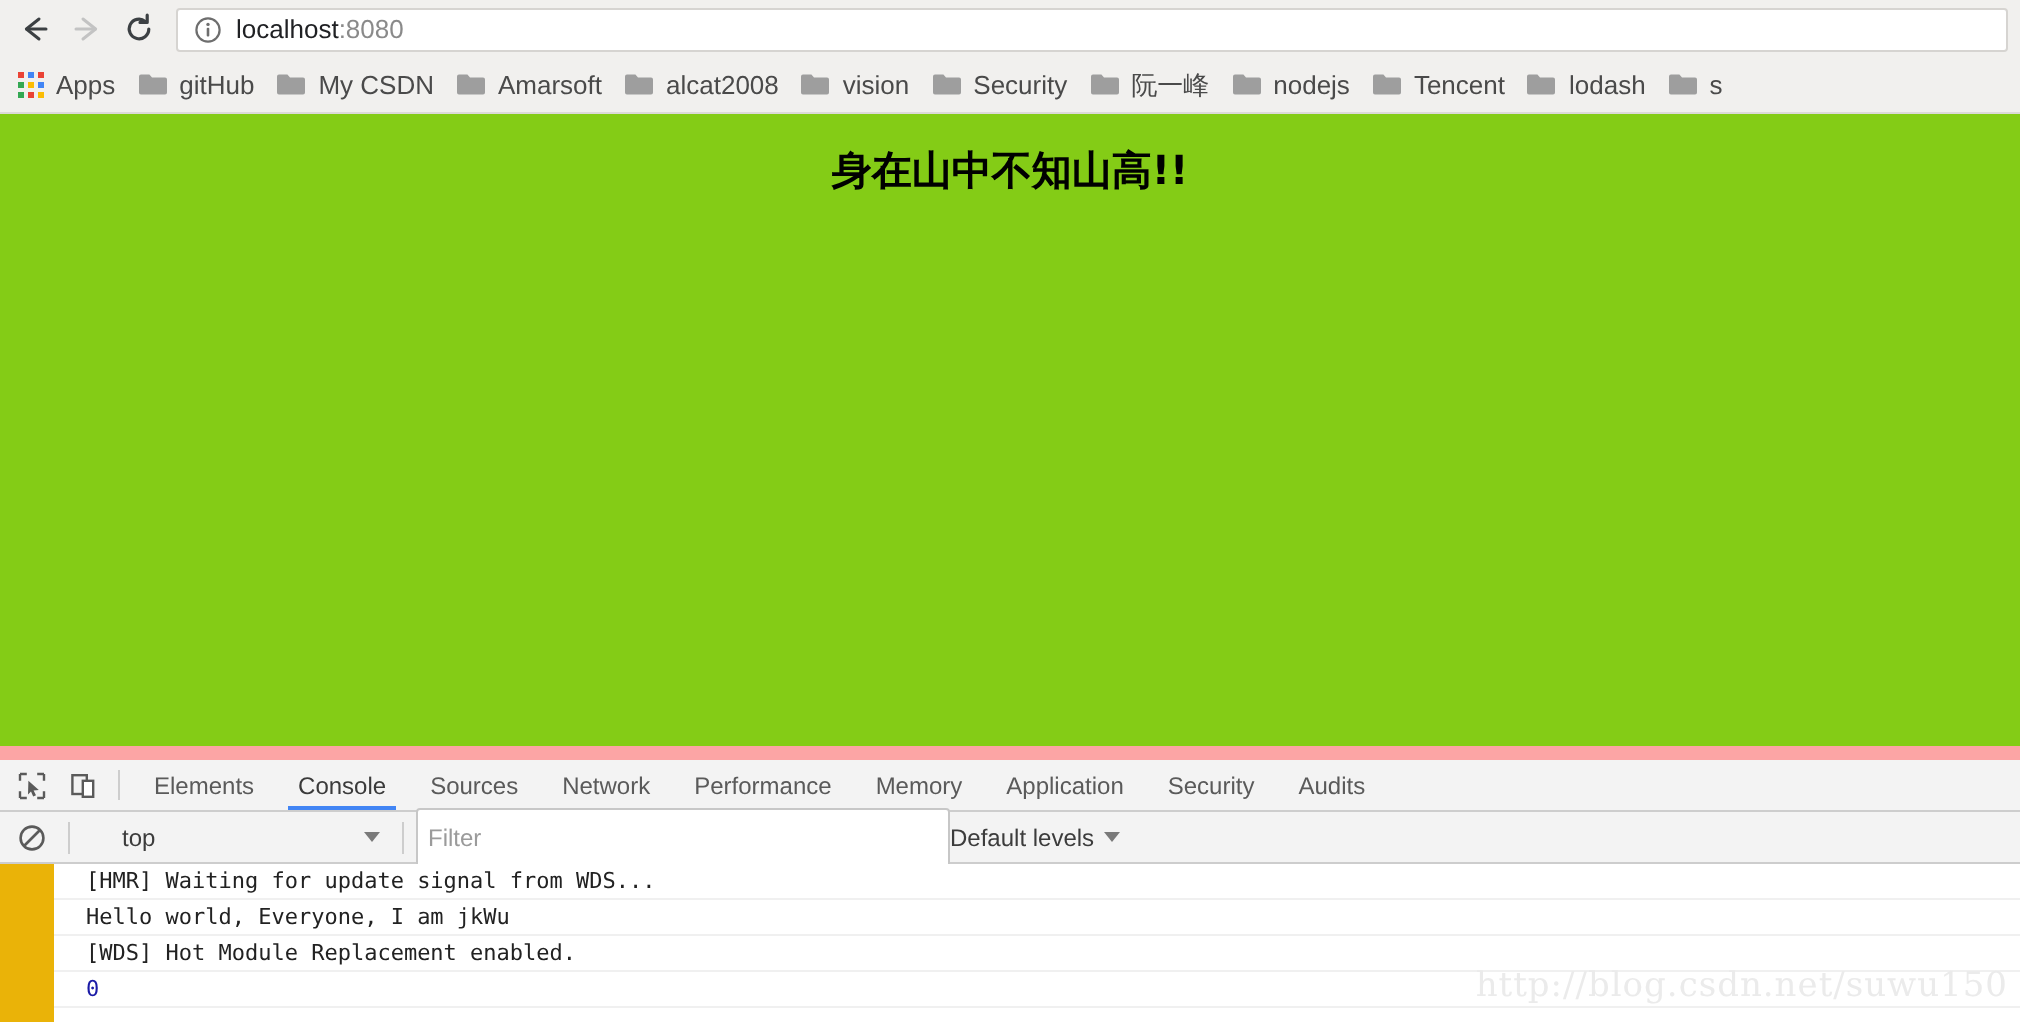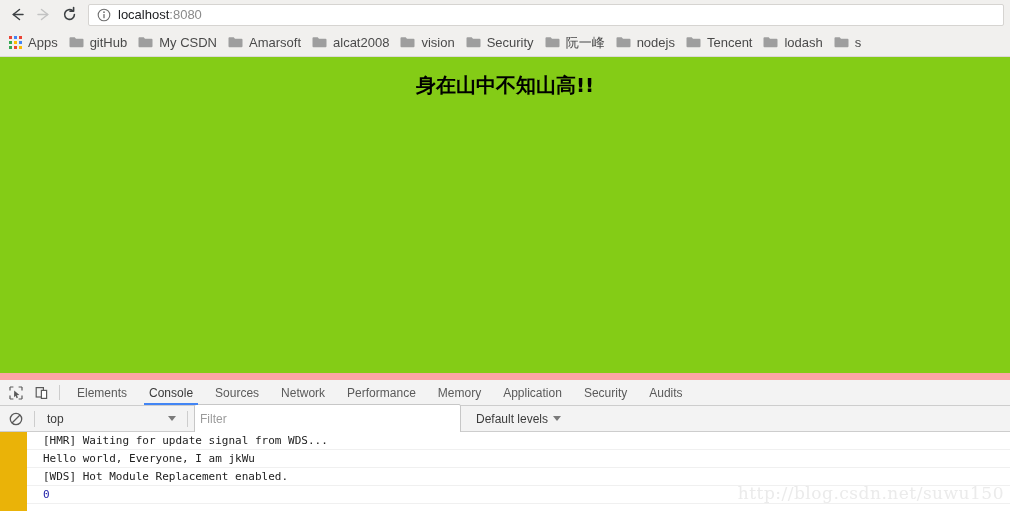--- a/index.html
+++ b/index.html
@@ -211,20 +211,21 @@
   }
   .ctx-select {
     width: 140px;
     height: 20px;
     display: flex;
     align-items: center;
     justify-content: space-between;
     padding: 0 5px 0 6px;
     box-sizing: border-box;
     flex: 0 0 auto;
+    margin-left: 14px;
   }
   .ctx-label { font-size: 12px; color: #3c3c3c; }
   .caret {
     width: 0; height: 0;
     border-left: 4px solid transparent;
     border-right: 4px solid transparent;
     border-top: 5px solid #7a7a7a;
   }
   .filter-input {
     width: 267px;
@@ -237,21 +238,21 @@
     padding: 0 5px;
     box-sizing: border-box;
     font-family: "Liberation Sans", sans-serif;
     flex: 0 0 auto;
     outline: none;
   }
   .filter-input::placeholder { color: #9b9b9b; opacity: 1; }
   .levels-select {
     display: flex;
     align-items: center;
-    margin-left: 15px;
+    margin-left: 0;
     flex: 0 0 auto;
   }
   .levels-label { font-size: 12px; color: #3c3c3c; margin-right: 5px; }
 
   .dt-console {
     flex: 1 1 auto;
     background: #ffffff;
     overflow: hidden;
     position: relative;
     margin-left: 27px;

